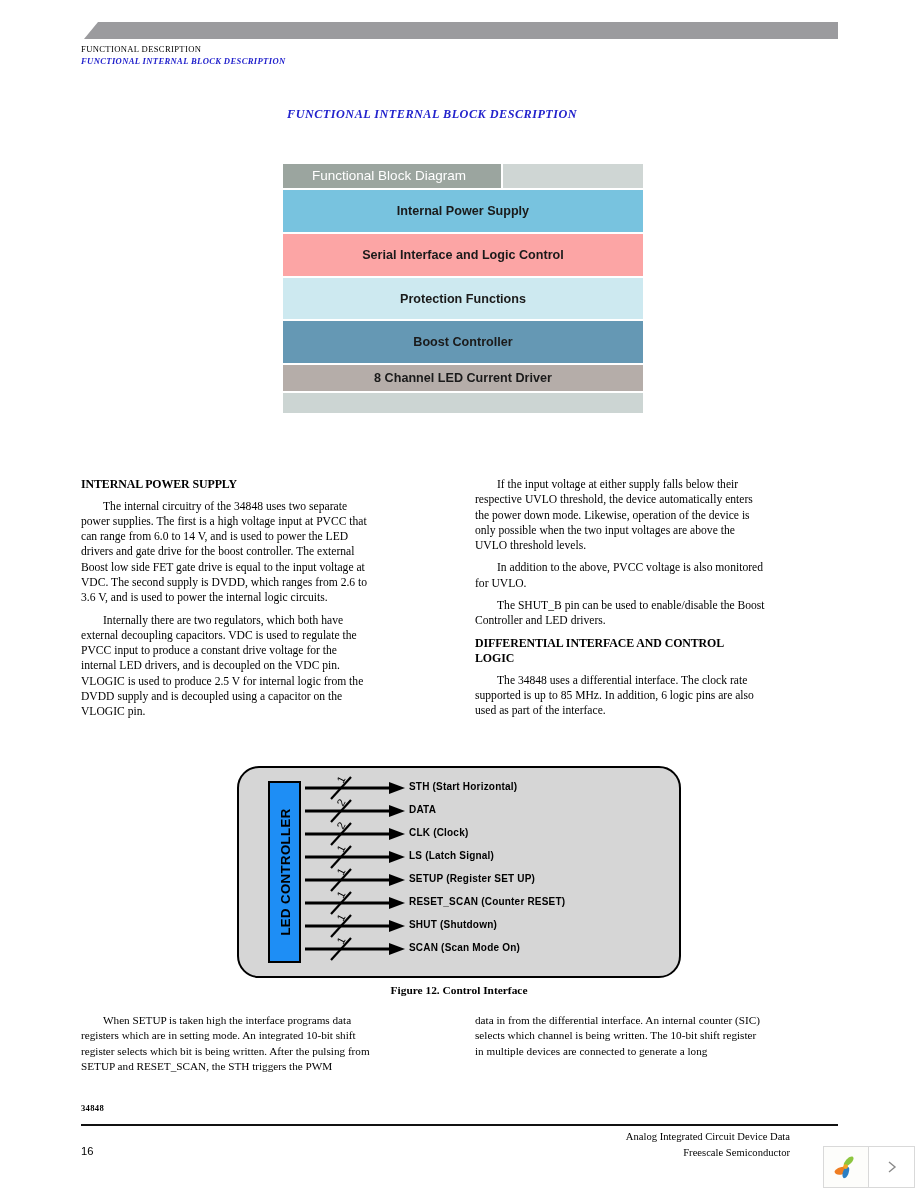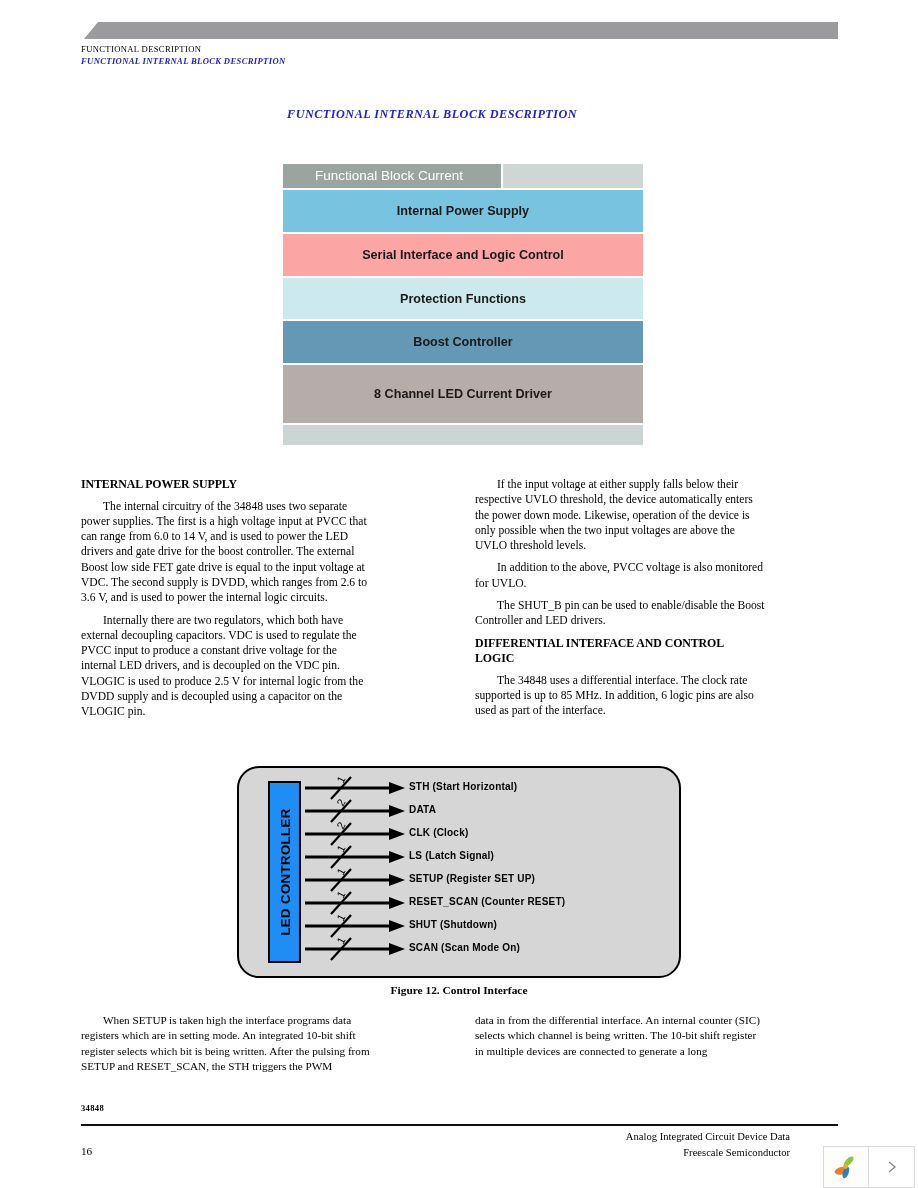--- a/index.html
+++ b/index.html
@@ -116,21 +116,21 @@
     color: #1a1a1a;
     margin-bottom: 2px;
     display: flex;
     align-items: center;
     justify-content: center;
   }
   .fbd-b1 { height: 42px; background: #78c3df; }
   .fbd-b2 { height: 42px; background: #fca5a5; }
   .fbd-b3 { height: 41px; background: #cde9f0; }
   .fbd-b4 { height: 42px; background: #6598b4; }
-  .fbd-b5 { height: 58px; background: #b5ada9; }
+  .fbd-b5 { height: 26px; background: #b5ada9; }
   .fbd-footbar {
     height: 20px;
     width: 360px;
     background: #ccd5d3;
   }
 
   
   .col {
     position: absolute;
     width: 290px;
@@ -261,21 +261,21 @@
     left: 81px;
     top: 1124px;
     width: 757px;
     height: 2.2px;
     background: #111111;
   }
   .footer-pagenum {
     position: absolute;
     left: 81px;
     top: 1145px;
-    font-family: Liberation Serif, serif;
+    font-family: Liberation Sans, sans-serif;
     font-size: 11.2px;
     color: #000000;
   }
   .footer-right {
     position: absolute;
     right: 128px;
     top: 1129px;
     text-align: right;
     font-family: "Liberation Serif", serif;
     font-size: 10.6px;
@@ -322,21 +322,21 @@
 
   <div class="header-lines">
     <div class="header-line1">FUNCTIONAL DESCRIPTION</div>
     <div class="header-line2">FUNCTIONAL INTERNAL BLOCK DESCRIPTION</div>
   </div>
 
   <div class="section-title">FUNCTIONAL INTERNAL BLOCK DESCRIPTION</div>
 
   <div class="fbd">
     <div class="fbd-titlebar">
-      <div class="tb-dark">Functional Block Current</div>
+      <div class="tb-dark">Functional Block Diagram</div>
       <div class="tb-light"></div>
     </div>
     <div class="fbd-block fbd-b1">Internal Power Supply</div>
     <div class="fbd-block fbd-b2">Serial Interface and Logic Control</div>
     <div class="fbd-block fbd-b3">Protection Functions</div>
     <div class="fbd-block fbd-b4">Boost Controller</div>
     <div class="fbd-block fbd-b5">8 Channel LED Current Driver</div>
     <div class="fbd-footbar"></div>
   </div>
 

